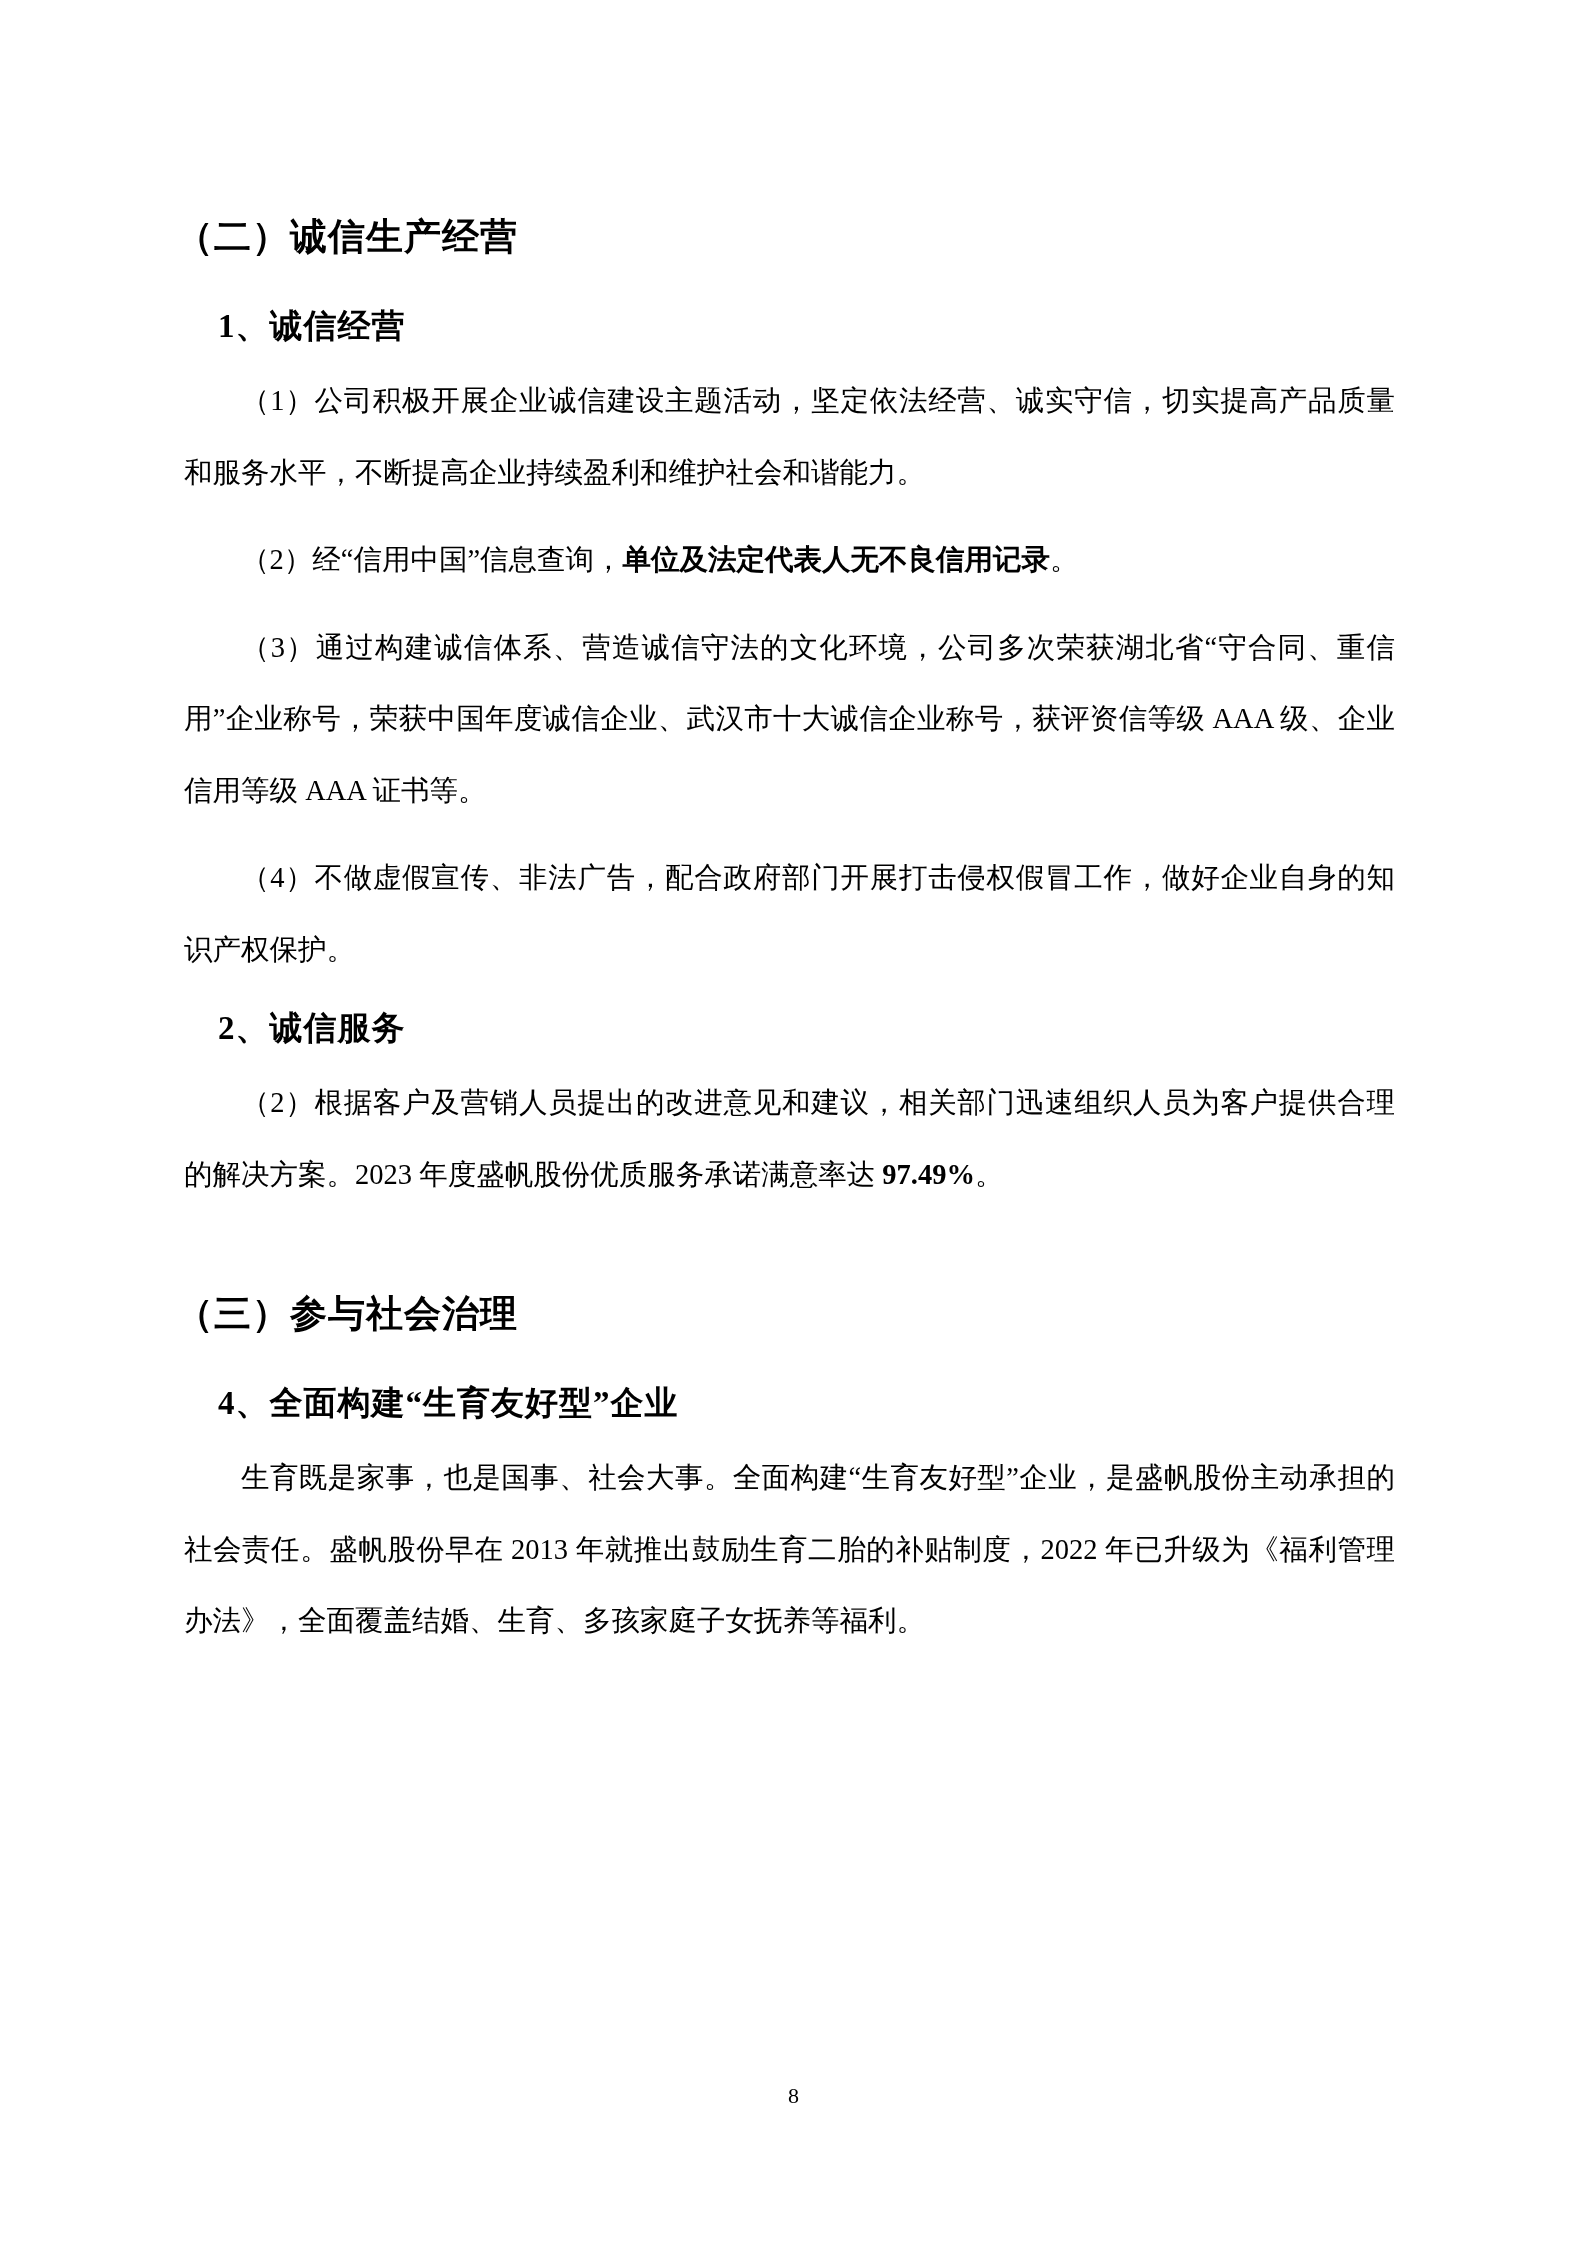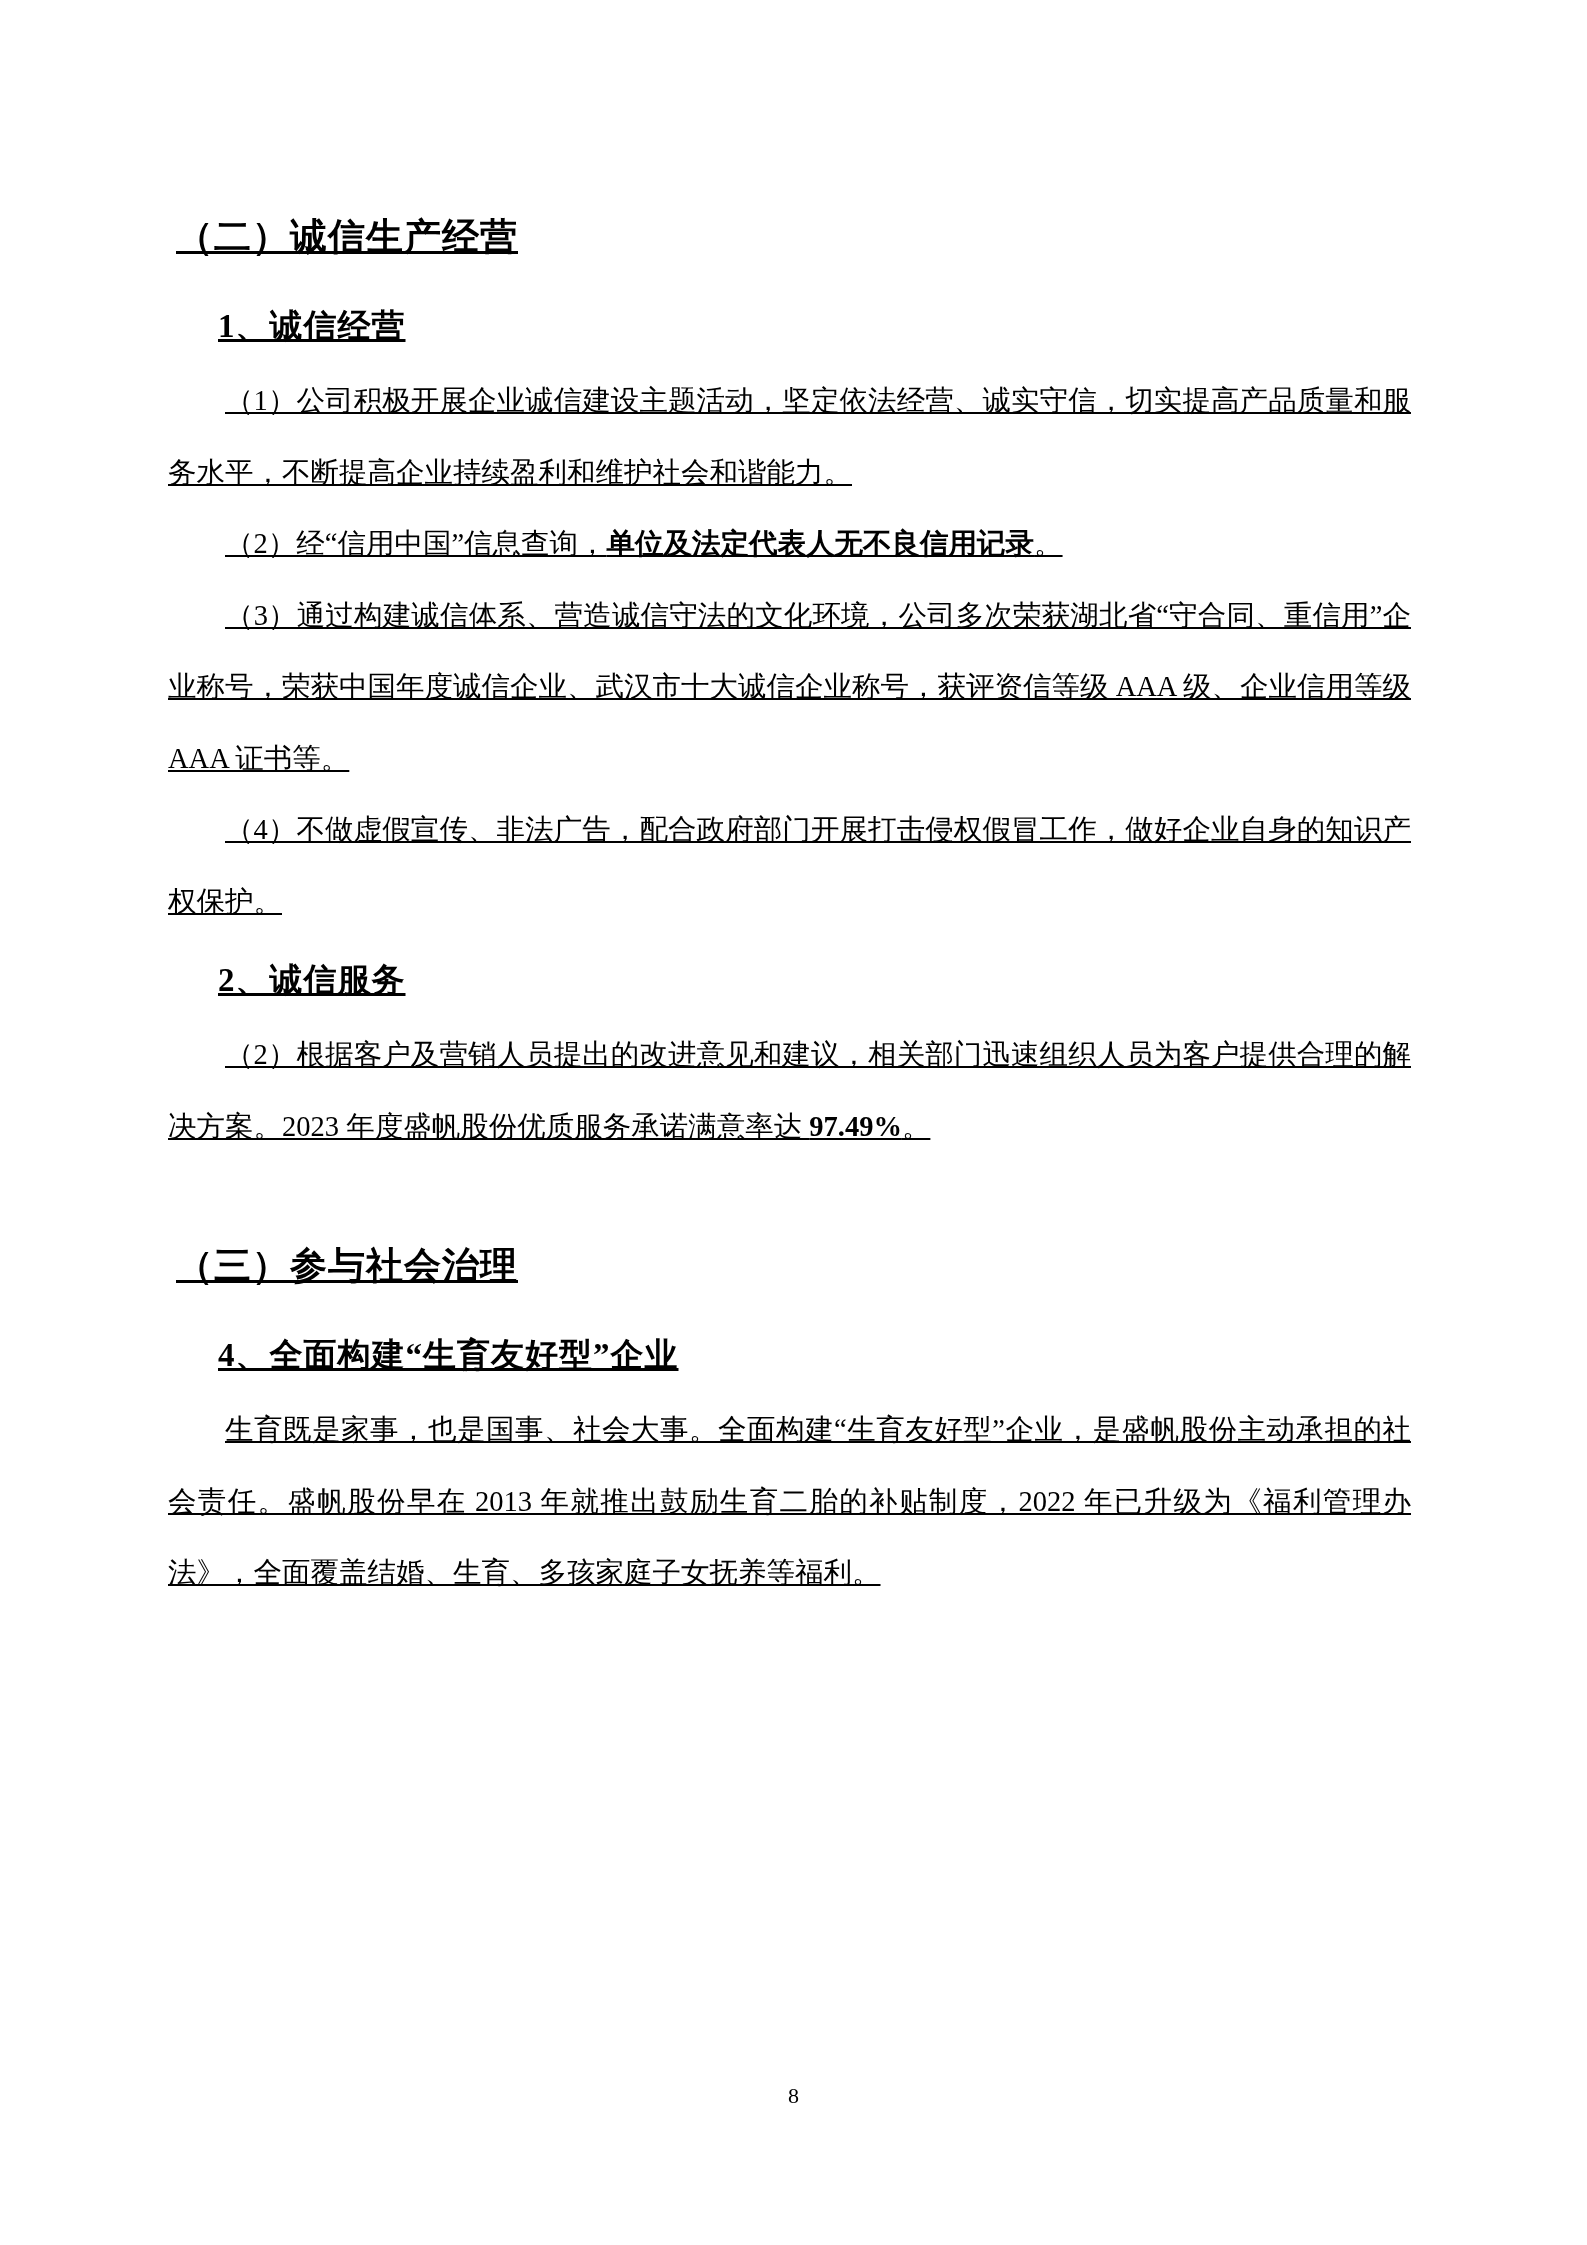--- a/index.html
+++ b/index.html
@@ -6,21 +6,20 @@
   html, body { background: #ffffff; }
   .page {
     position: relative;
     width: 1587px;
     height: 2245px;
     margin: 0 auto;
     background: #ffffff;
     color: #000000;
     font-family: "Liberation Serif", "DejaVu Serif", serif;
     overflow: hidden;
-    text-decoration: underline;
   }
   .content {
     padding: 215px 176px 0 168px;
   }
   h2.sec-heading {
     font-size: 37px;
     line-height: 44px;
     font-weight: bold;
     margin: 0 0 48px 8px;
     letter-spacing: 1px;
@@ -33,21 +32,21 @@
     line-height: 38px;
     font-weight: bold;
     margin: 24px 0 20px 50px;
     letter-spacing: 1px;
   }
   p.body-para {
     font-size: 28.5px;
     line-height: 71.5px;
     text-align: justify;
     text-indent: 2em;
-    margin: 0;
+    margin: 16px;
   }
   p.body-para b { font-weight: bold; }
   .page-number {
     position: absolute;
     left: 0;
     right: 0;
     top: 2083px;
     text-align: center;
     font-size: 22px;
     font-family: "Liberation Serif", "DejaVu Serif", serif;

